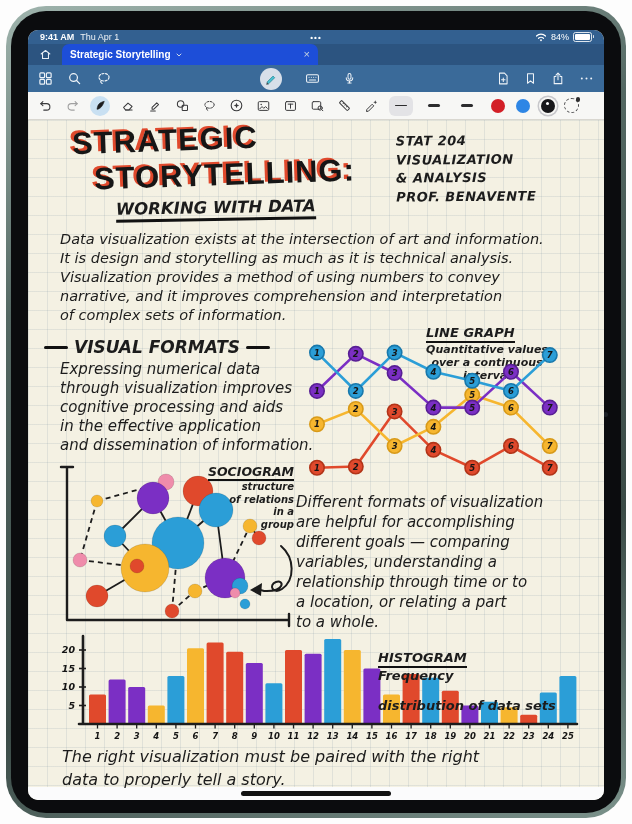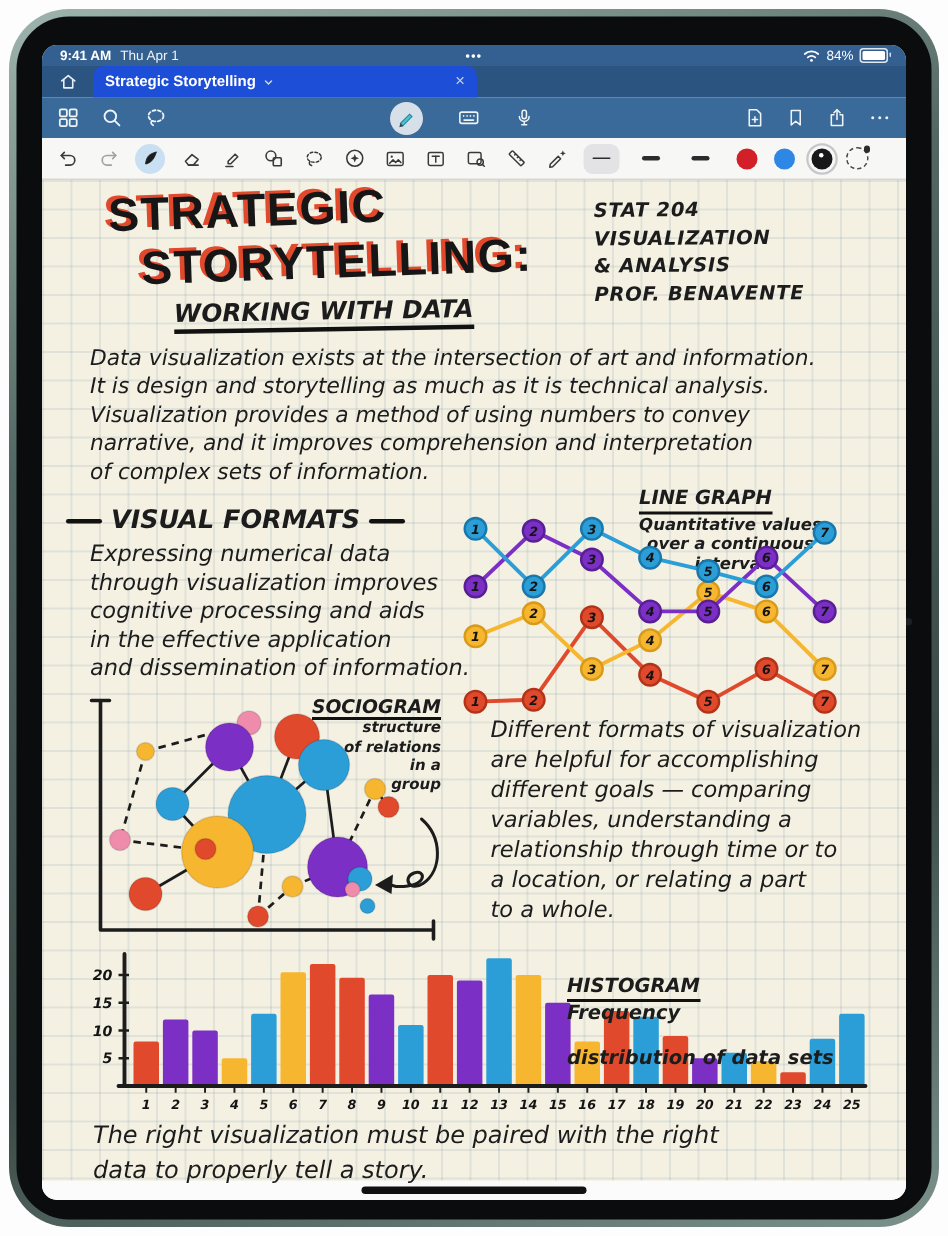--- a/index.html
+++ b/index.html
@@ -420,21 +420,21 @@
           <polygon points="197,130 209,123 208,136" fill="#1c1c1c"></polygon>
         </svg>
       <div class="abs" style="left:168px;top:342px;width:98px;text-align:right;">
         <span class="hand charttitle" style="font-size:12.5px;">SOCIOGRAM</span>
         <div class="hand chartcap" style="font-size:10px;line-height:12.5px;">structure
 of relations
 in a
 group</div>
       </div>
 
-      <div class="abs hand" style="left:268px;top:356px;width:300px;font-size:15px;line-height:20px;margin-left:31px;">Different formats of visualization
+      <div class="abs hand" style="left:268px;top:372px;width:300px;font-size:15px;line-height:20px;">Different formats of visualization
 are helpful for accomplishing
 different goals — comparing
 variables, understanding a
 relationship through time or to
 a location, or relating a part
 to a whole.</div>
 
       <svg width="530" height="112" viewBox="0 0 530 112" class="abs" style="left:25px;top:512px;">
           <rect x="36" y="62.4" width="17" height="29.6" rx="1.5" fill="#e0492c"></rect>
           <rect x="55.6" y="47.599999999999994" width="17" height="44.400000000000006" rx="1.5" fill="#7b2fc4"></rect>

